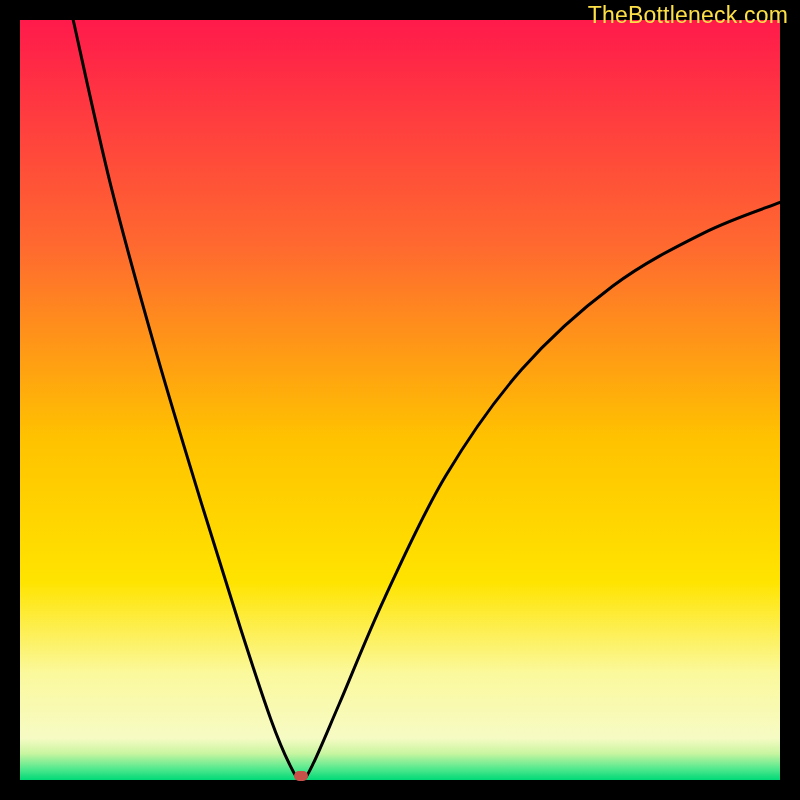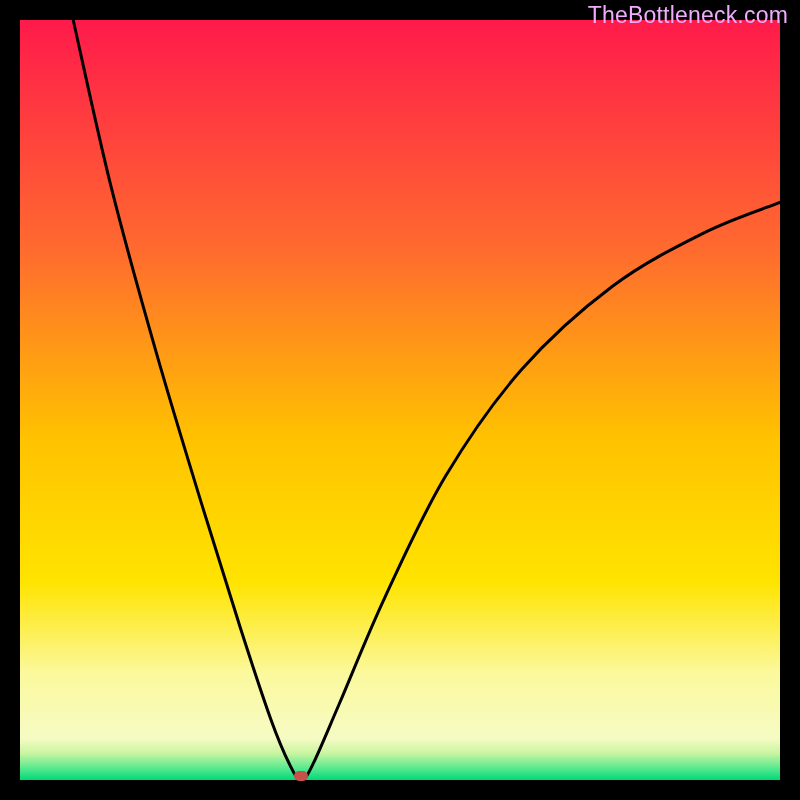--- a/index.html
+++ b/index.html
@@ -14,21 +14,21 @@
   .frame {
     position: relative;
     width: 800px;
     height: 800px;
     background: #000;
   }
   .watermark {
     position: absolute;
     top: 2px;
     right: 12px;
-    color: #f0abfc;
+    color: #fde047;
     font-size: 23px;
     font-weight: 500;
     letter-spacing: 0.2px;
     z-index: 5;
     margin-left: 44px;
   }
   .plot-outer {
     position: absolute;
     left: 20px;
     top: 20px;

